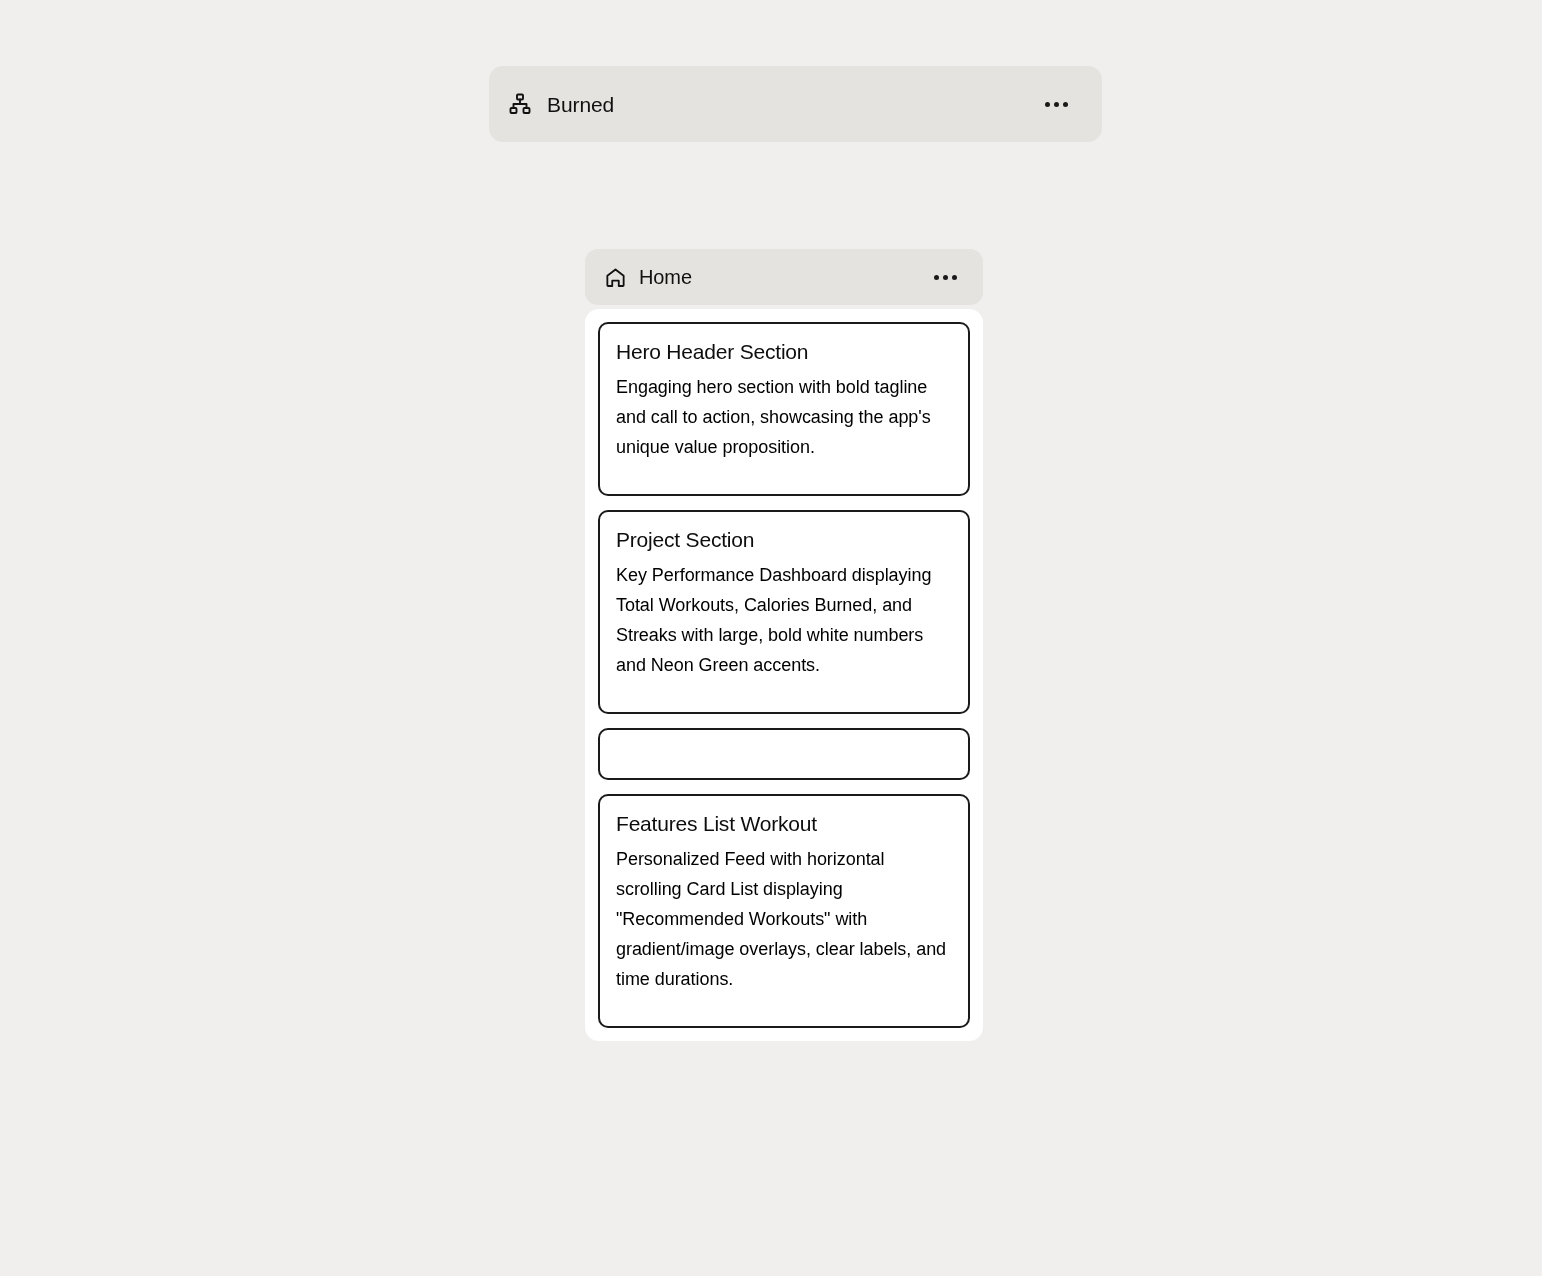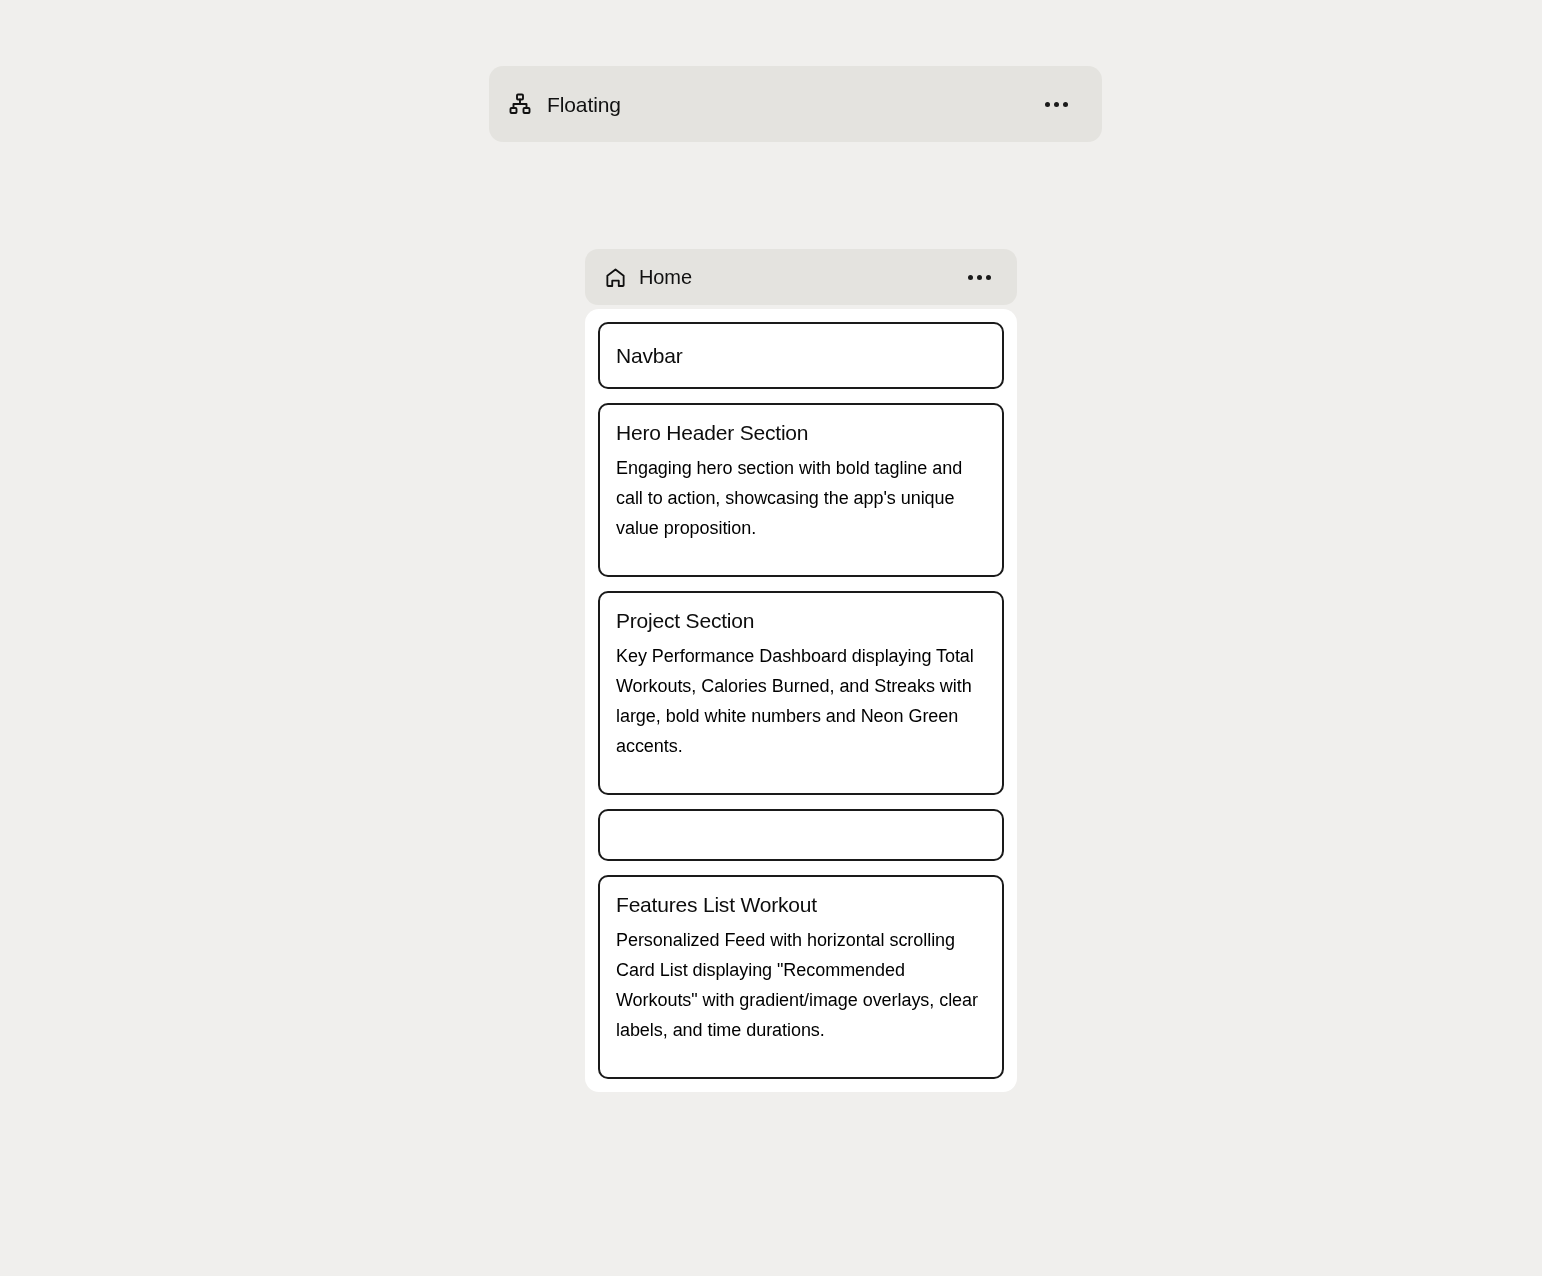--- a/index.html
+++ b/index.html
@@ -61,21 +61,21 @@
     height: 5px;
     border-radius: 50%;
     background: #1a1a1a;
   }
 
   
   .node {
     position: absolute;
     left: 585px;
     top: 249px;
-    width: 432px;
+    width: 398px;
   }
   .node-header {
     height: 56px;
     background: #e4e3df;
     border-radius: 13px;
     display: flex;
     align-items: center;
     box-sizing: border-box;
     padding: 0 26px 0 18px;
   }
@@ -140,21 +140,21 @@
 <div class="project-pill">
   <span class="project-icon">
     <svg width="24" height="24" viewBox="0 0 24 24" fill="none" stroke="#111111" stroke-width="1.9" stroke-linecap="round" stroke-linejoin="round">
       <rect x="9" y="2.5" width="6" height="5" rx="1"></rect>
       <rect x="2.5" y="16" width="6" height="5" rx="1"></rect>
       <rect x="15.5" y="16" width="6" height="5" rx="1"></rect>
       <path d="M12 7.5v4.5"></path>
       <path d="M5.5 16v-4h13v4"></path>
     </svg>
   </span>
-  <span class="project-title">Floating</span>
+  <span class="project-title">Burned</span>
   <span class="spacer"></span>
   <span class="dots">
     <i></i>
     <i></i>
     <i></i>
   </span>
 </div>
 
 <div class="node">
 
@@ -168,24 +168,20 @@
     <span class="spacer"></span>
     <span class="dots">
       <i></i>
       <i></i>
       <i></i>
     </span>
   </div>
 
   <div class="node-body">
 
-    <div class="section-card compact">
-      <div class="section-title">Navbar</div>
-
-    </div>
 
     <div class="section-card">
       <div class="section-title">Hero Header Section</div>
       <div class="section-desc">Engaging hero section with bold tagline and call to action, showcasing the app's unique value proposition.</div>
     </div>
 
     <div class="section-card">
       <div class="section-title">Project Section</div>
       <div class="section-desc">Key Performance Dashboard displaying Total Workouts, Calories Burned, and Streaks with large, bold white numbers and Neon Green accents.</div>
     </div>

